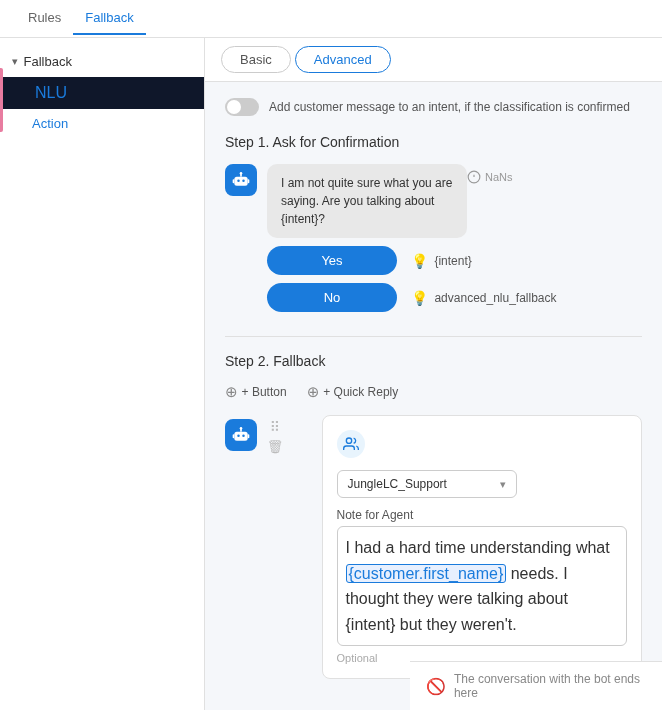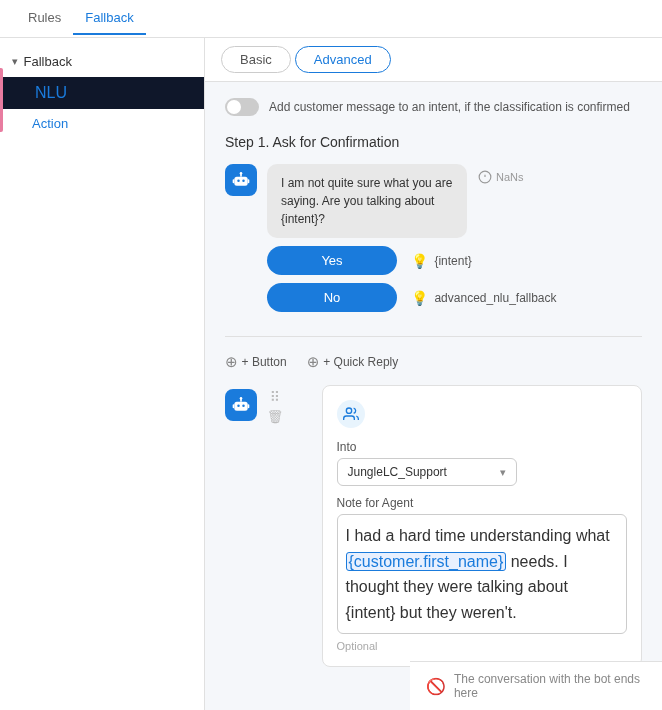--- a/index.html
+++ b/index.html
@@ -111,21 +111,21 @@
                 <rect x="4" y="8" width="16" height="11" rx="3" fill="white"></rect>
                 <circle cx="9" cy="13" r="1.5" fill="#1a7bdc"></circle>
                 <circle cx="15" cy="13" r="1.5" fill="#1a7bdc"></circle>
                 <rect x="11" y="4" width="2" height="4" fill="white"></rect>
                 <circle cx="12" cy="4" r="1.5" fill="white"></circle>
                 <rect x="2" y="11" width="2" height="5" rx="1" fill="white"></rect>
                 <rect x="20" y="11" width="2" height="5" rx="1" fill="white"></rect>
               </svg>
             </div>
             <div style="flex:1;">
-              <div style="display:flex; align-items:flex-start; gap:11px;">
+              <div style="display:flex; align-items:flex-start; gap:0;">
                 <div class="message-bubble">
                   <span>I am not quite sure what you are saying. Are you talking about {intent}?</span>
                 </div>
                 <div style="display:flex; align-items:center; gap:4px; font-size:11px; color:#999; margin-top:6px;">
                   <svg width="14" height="14" viewBox="0 0 24 24" fill="none" stroke="#999" stroke-width="2">
                       <circle cx="12" cy="12" r="10"></circle>
                       <line x1="12" y1="8" x2="12" y2="12"></line>
                       <line x1="12" y1="16" x2="12.01" y2="16"></line>
                     </svg>
                   <span>NaNs</span>
@@ -145,20 +145,21 @@
           <div class="response-row" style="margin-top:8px;">
             <button class="response-btn">No</button>
             <div class="response-intent">
               <span class="bulb-icon">💡</span>
               <span>advanced_nlu_fallback</span>
             </div>
           </div>
         </div>
 
         <div class="step2">
+          <div class="step-heading">Step 2. Fallback</div>
 
           <div class="add-row">
             <div class="add-btn">
               <span class="plus">⊕</span>
               <span>+ Button</span>
             </div>
             <div class="add-btn">
               <span class="plus">⊕</span>
               <span>+ Quick Reply</span>
             </div>
@@ -189,21 +190,20 @@
                   <svg viewBox="0 0 24 24" fill="none" stroke="#1a7bdc" stroke-width="2">
                     <path d="M17 21v-2a4 4 0 0 0-4-4H5a4 4 0 0 0-4 4v2"></path>
                     <circle cx="9" cy="7" r="4"></circle>
                     <path d="M23 21v-2a4 4 0 0 0-3-3.87"></path>
                     <path d="M16 3.13a4 4 0 0 1 0 7.75"></path>
                   </svg>
                 </div>
               </div>
 
               <div style="margin-bottom:10px;">
-                <div class="field-label">Into</div>
                 <div class="select-field">
                   <span>JungleLC_Support</span>
                   <span class="select-arrow">▾</span>
                 </div>
               </div>
 
               <div>
                 <div class="field-label">Note for Agent</div>
                 <div class="note-field">
                   <span>I had a hard time understanding what </span><span class="highlight">{customer.first_name}</span><span> needs. I thought they were talking about {intent} but they weren't.</span>

